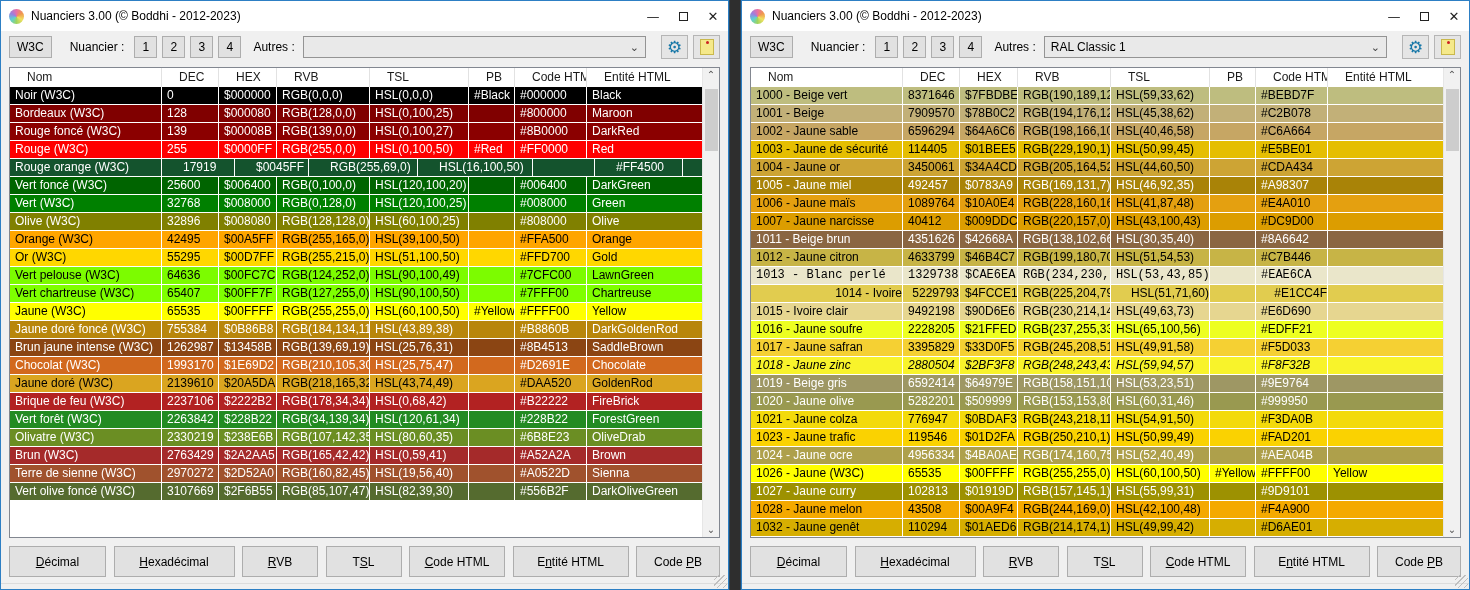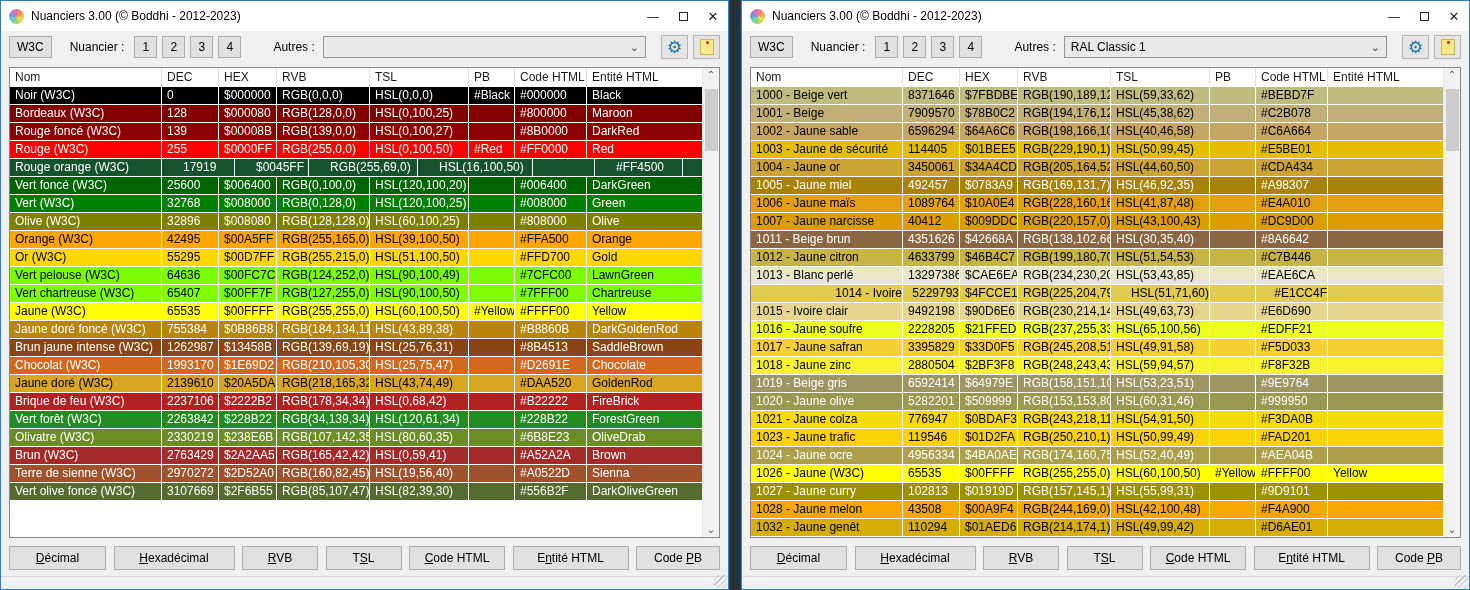--- a/index.html
+++ b/index.html
@@ -22,56 +22,56 @@
 
   
   .toolbar { height:32px; background:#f0f0f0; display:flex; align-items:center; padding:16px 8px; flex:0 0 auto; }
   .btn { background:#e1e1e1; border:1px solid #adadad; font-size:12px; color:#000;
          font-family:"Liberation Sans", sans-serif; }
   .w3c { height:22px; padding:0 7px; }
   .tlabel { font-size:12px; color:#000; white-space:nowrap; }
   .nlabel { margin-left:18px; margin-right:10px; }
   .numwrap { display:flex; gap:5px; }
   .numbtn { width:23px; height:22px; }
-  .alabel { margin-left:32px; margin-right:8px; }
+  .alabel { margin-left:12px; margin-right:8px; }
   .combo { flex:1; height:22px; background:#e9e9e9; border:1px solid #949494; display:flex;
            align-items:center; padding:0 6px; margin-right:10px; }
   .combotext { font-size:12px; color:#000; flex:1; white-space:nowrap; overflow:hidden; }
   .chev { font-size:11px; color:#444; line-height:10px; }
   .toolbtn { width:27px; height:24px; background:#e5e5e5; border:1px solid #b5b5b5; margin-left:5px;
              display:flex; align-items:center; justify-content:center; }
   .gear { font-size:17px; color:#1878a8; line-height:17px; }
   .note { width:14px; height:16px; background:#f5e98a; border:1px solid #c9b84c; position:relative; display:inline-block; }
   .notedot { position:absolute; top:1px; left:5px; width:3px; height:3px; background:#cc2222; border-radius:50%; }
 
   
   .tablewrap { height:471px; margin:4px 8px 0 8px; border:1px solid #828790; background:#fff; display:flex; flex:0 0 auto; }
   .tmain { flex:1; overflow:hidden; }
   .thead { display:flex; height:19px; background:#fff; }
-  .hcell { font-size:12px; color:#1a1a1a; line-height:19px; padding-left:5px; border-right:1px solid #e2e2e2;
+  .hcell { font-size:12px; color:#1a1a1a; line-height:19px; padding-left:17px; border-right:1px solid #e2e2e2;
            white-space:nowrap; overflow:hidden; flex:0 0 auto; }
   .tbody { background:#fff;border-radius:11px; }
   .trow { display:flex; height:18px; border-bottom:1px solid #ffffff; }
   .cell { font-size:12px; line-height:17px; padding-left:5px; white-space:nowrap; overflow:hidden; flex:0 0 auto; }
   .c0 { width:152px; } .c1 { width:57px; } .c2 { width:58px; } .c3 { width:93px; }
   .c4 { width:99px; } .c5 { width:46px; } .c6 { width:72px; }
   .c7 { flex:1 1 auto !important; width:auto; border-right:none !important; }
   .cell.c0,.cell.c1,.cell.c2,.cell.c3,.cell.c4,.cell.c5,.cell.c6 { border-right:1px solid #ffffff; }
 
   
   .vscroll { width:17px; background:#f1f1f1; border-left:1px solid #e6e6e6; position:relative;
              display:flex; flex-direction:column; justify-content:space-between; }
   .sarrow { height:16px; font-size:10px; color:#555; text-align:center; line-height:14px;
             font-family:"DejaVu Sans", sans-serif; }
   .sdown { line-height:18px; }
   .sthumb { position:absolute; top:21px; left:2px; width:13px; height:62px; background:#cdcdcd; }
 
   
   .footer { display:flex; justify-content:space-between; margin:8px 8px 0 8px; flex:0 0 auto; }
-  .fbtn { height:24px; background:#e1e1e1; border:1px solid #adadad; font-size:12px; color:#000;
+  .fbtn { height:31px; background:#e1e1e1; border:1px solid #adadad; font-size:12px; color:#000;
           font-family:"Liberation Sans", sans-serif; white-space:nowrap; }
 
   
   .statusbar { flex:1; margin-top:6px; background:#f0f0f0; border-top:1px solid #dcdcdc; position:relative; }
   .grip { position:absolute; right:1px; bottom:1px; width:13px; height:13px;
           background:repeating-linear-gradient(135deg, transparent 0 3px, #bfbfbf 3px 4px); }
 </style>
 </head>
 <body>
 
@@ -522,21 +522,21 @@
           <div class="trow" style="background: rgb(199, 180, 70); color: rgb(0, 0, 0);">
             <div class="cell c0">1012 - Jaune citron</div>
             <div class="cell c1">4633799</div>
             <div class="cell c2">$46B4C7</div>
             <div class="cell c3">RGB(199,180,70)</div>
             <div class="cell c4">HSL(51,54,53)</div>
             <div class="cell c5"></div>
             <div class="cell c6">#C7B446</div>
             <div class="cell c7"></div>
           </div>
-          <div class="trow" style="background: rgb(234, 230, 202); color: rgb(0, 0, 0);">
+          <div class="trow" style="background: rgb(234, 230, 202); color: rgb(0, 0, 0); font-family: Liberation Mono, monospace;">
             <div class="cell c0">1013 - Blanc perlé</div>
             <div class="cell c1">13297386</div>
             <div class="cell c2">$CAE6EA</div>
             <div class="cell c3">RGB(234,230,202)</div>
             <div class="cell c4">HSL(53,43,85)</div>
             <div class="cell c5"></div>
             <div class="cell c6">#EAE6CA</div>
             <div class="cell c7"></div>
           </div>
           <div class="trow" style="background: rgb(225, 204, 79); color: rgb(0, 0, 0); text-align: right;">
@@ -572,21 +572,21 @@
           <div class="trow" style="background: rgb(245, 208, 51); color: rgb(0, 0, 0);">
             <div class="cell c0">1017 - Jaune safran</div>
             <div class="cell c1">3395829</div>
             <div class="cell c2">$33D0F5</div>
             <div class="cell c3">RGB(245,208,51)</div>
             <div class="cell c4">HSL(49,91,58)</div>
             <div class="cell c5"></div>
             <div class="cell c6">#F5D033</div>
             <div class="cell c7"></div>
           </div>
-          <div class="trow" style="background: rgb(248, 243, 43); color: rgb(0, 0, 0);">
+          <div class="trow" style="background: rgb(248, 243, 43); color: rgb(0, 0, 0); font-style: italic;">
             <div class="cell c0">1018 - Jaune zinc</div>
             <div class="cell c1">2880504</div>
             <div class="cell c2">$2BF3F8</div>
             <div class="cell c3">RGB(248,243,43)</div>
             <div class="cell c4">HSL(59,94,57)</div>
             <div class="cell c5"></div>
             <div class="cell c6">#F8F32B</div>
             <div class="cell c7"></div>
           </div>
           <div class="trow" style="background: rgb(158, 151, 100); color: rgb(255, 255, 255);">

